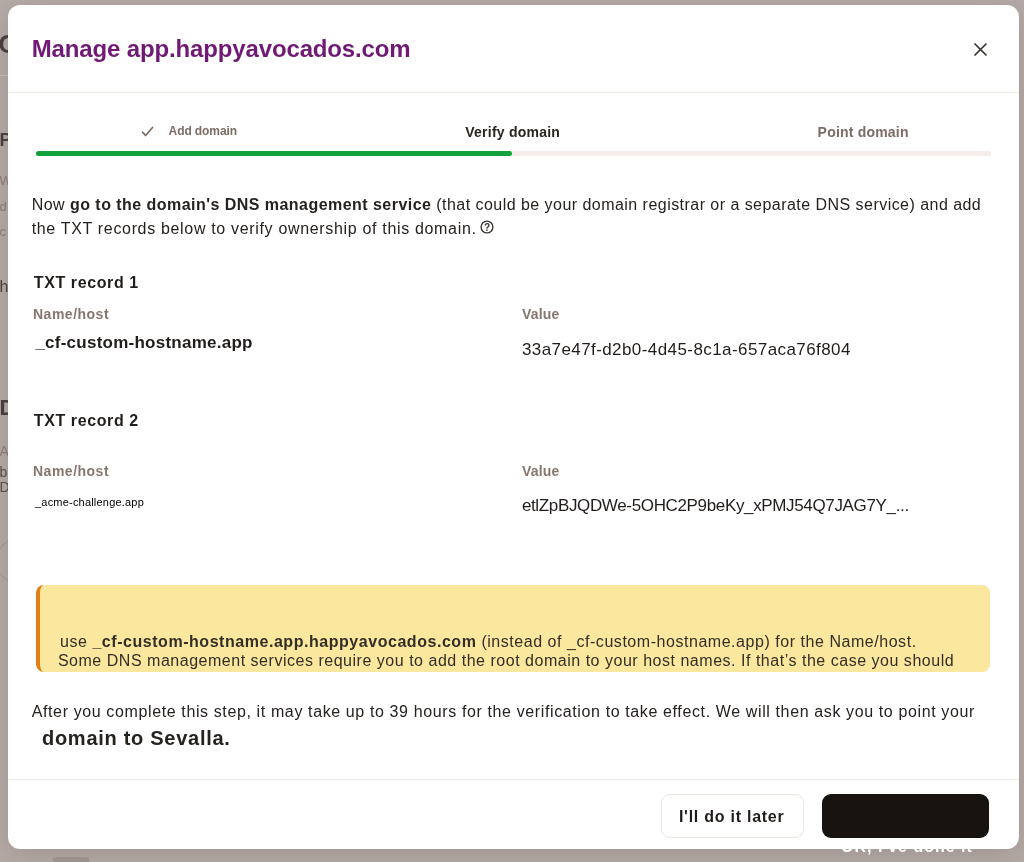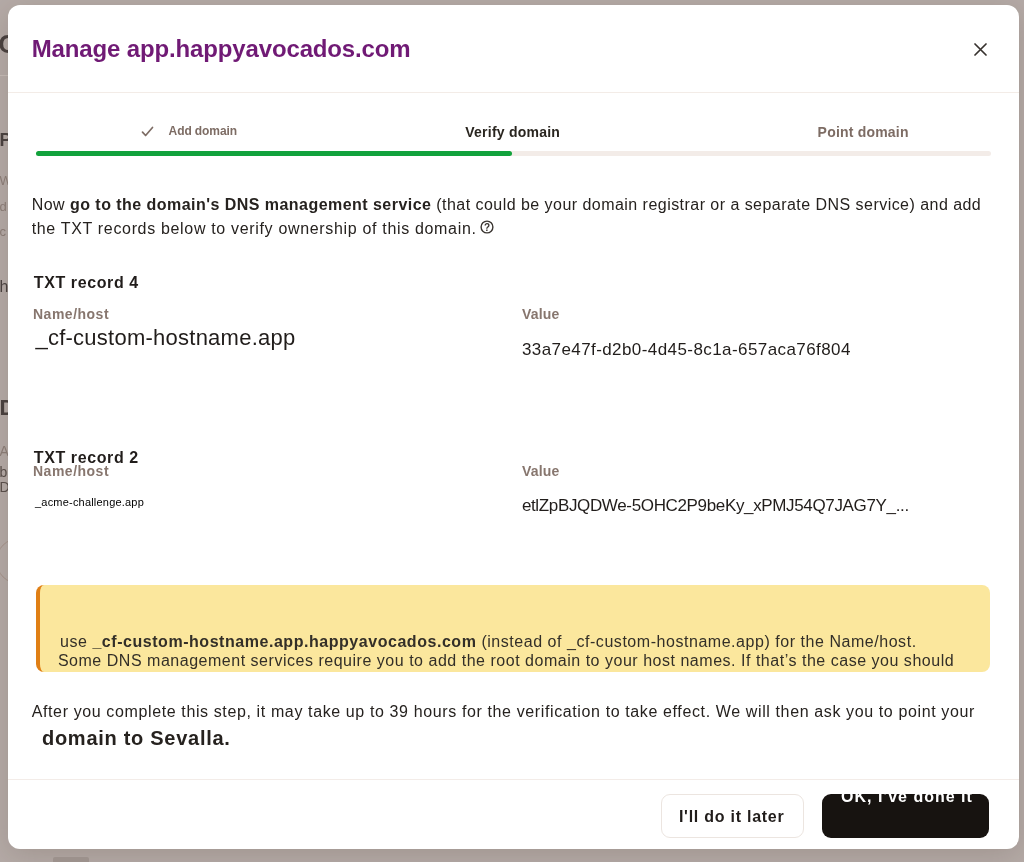--- a/index.html
+++ b/index.html
@@ -32,33 +32,33 @@
 <div class="abs" style="left:465.3px;top:125.24px;font-size:14px;font-weight:700;color:#29251f;letter-spacing:0.23px;">Verify domain</div>
 <div class="abs" style="left:785.6px;top:125.24px;font-size:14px;font-weight:700;color:#7d6c64;letter-spacing:0.2px;padding-left:32px;">Point domain</div>
 <div class="abs" style="left:35.6px;top:150.7px;width:955.2px;height:5.8px;border-radius:3px;background:#f3ece8;"></div>
 <div class="abs" style="left:35.6px;top:150.7px;width:476.7px;height:5.8px;border-radius:3px;background:#12a23c;"></div>
 <div class="abs" style="left:31.7px;top:196.55px;font-size:16px;font-weight:400;color:#26221f;letter-spacing:0.46px;">Now <b>go to the domain's DNS management service</b> (that could be your domain registrar or a separate DNS service) and add</div>
 <div class="abs" style="left:31.7px;top:220.55px;font-size:16px;font-weight:400;color:#26221f;letter-spacing:0.67px;">the TXT records below to verify ownership of this domain.</div>
 <svg class="abs" style="left:480.3px;top:220.4px;" width="14" height="14" viewBox="0 0 14 14">
 <circle cx="7" cy="7" r="5.9" stroke="#3a3531" stroke-width="1.4" fill="none"></circle>
 <text x="7" y="10.6" font-size="10" font-weight="bold" fill="#3a3531" text-anchor="middle" font-family="Liberation Sans">?</text>
   </svg>
-<div class="abs" style="left:33.8px;top:275.25px;font-size:16px;font-weight:700;color:#211d1b;letter-spacing:0.6px;">TXT record 4</div>
+<div class="abs" style="left:33.8px;top:275.25px;font-size:16px;font-weight:700;color:#211d1b;letter-spacing:0.6px;">TXT record 1</div>
 <div class="abs" style="left:33.0px;top:306.54px;font-size:14px;font-weight:700;color:#87766e;letter-spacing:0.5px;">Name/host</div>
 <div class="abs" style="left:521.9px;top:306.54px;font-size:14px;font-weight:700;color:#87766e;letter-spacing:0.2px;">Value</div>
-<div class="abs" style="left:35.4px;top:327px;font-size:22px;font-weight:400;color:#211d1b;letter-spacing:0.25px;">_cf-custom-hostname.app</div>
+<div class="abs" style="left:35.4px;top:334px;font-size:17px;font-weight:700;color:#211d1b;letter-spacing:0.25px;">_cf-custom-hostname.app</div>
 <div class="abs" style="left:521.9px;top:341.3px;font-size:17px;font-weight:400;color:#211d1b;letter-spacing:0.42px;">33a7e47f-d2b0-4d45-8c1a-657aca76f804</div>
-<div class="abs" style="left:33.8px;top:450px;font-size:16px;font-weight:700;color:#211d1b;letter-spacing:0.6px;text-align:center;">TXT record 2</div>
+<div class="abs" style="left:33.8px;top:413px;font-size:16px;font-weight:700;color:#211d1b;letter-spacing:0.6px;text-align:center;">TXT record 2</div>
 <div class="abs" style="left:33.0px;top:463.74px;font-size:14px;font-weight:700;color:#87766e;letter-spacing:0.5px;">Name/host</div>
 <div class="abs" style="left:521.9px;top:463.74px;font-size:14px;font-weight:700;color:#87766e;letter-spacing:0.2px;">Value</div>
 <div class="abs" style="left:35.0px;top:496.6px;font-size:11px;font-weight:400;color:#000000;letter-spacing:0.2px;">_acme-challenge.app</div>
 <div class="abs" style="left:521.9px;top:496.6px;font-size:17px;font-weight:400;color:#211d1b;letter-spacing:-0.35px;">etlZpBJQDWe-5OHC2P9beKy_xPMJ54Q7JAG7Y_...</div>
 <div class="abs" style="left:35.9px;top:585.1px;width:950.1px;height:87px;background:#fbe79d;border-left:4.3px solid #e07f15;border-radius:8px;"></div>
 <div class="abs" style="left:57.9px;top:608.75px;font-size:16px;font-weight:400;color:#332f28;letter-spacing:0.52px;margin-top:44px;">Some DNS management services require you to add the root domain to your host names. If that’s the case you should</div>
 <div class="abs" style="left:60px;top:634.45px;font-size:16px;font-weight:400;color:#332f28;letter-spacing:0.54px;">use <b>_cf-custom-hostname.app.happyavocados.com</b> (instead of _cf-custom-hostname.app) for the Name/host.</div>
 <div class="abs" style="left:31.7px;top:703.65px;font-size:16px;font-weight:400;color:#26221f;letter-spacing:0.62px;">After you complete this step, it may take up to 39 hours for the verification to take effect. We will then ask you to point your</div>
 <div class="abs" style="left:42px;top:728.45px;font-size:20px;font-weight:700;color:#26221f;letter-spacing:0.72px;">domain to Sevalla.</div>
 <div class="abs" style="left:7.5px;top:779.3px;width:1011px;height:1px;background:#f3ece8;"></div>
 <div class="abs" style="left:660.6px;top:793.5px;width:143px;height:44.5px;background:#fff;border:1px solid #ece5e0;border-radius:9px;box-sizing:border-box;"></div>
 <div class="abs" style="left:678.9px;top:808.65px;font-size:16px;font-weight:700;color:#211d1b;letter-spacing:0.75px;">I'll do it later</div>
 <div class="abs" style="left:822.4px;top:793.5px;width:167px;height:44.5px;background:#171310;border-radius:9px;"></div>
-<div class="abs" style="left:841.0px;top:789px;font-size:16px;font-weight:700;color:#ffffff;letter-spacing:1.0px;">OK, I've done it</div>
+<div class="abs" style="left:841.0px;top:839px;font-size:16px;font-weight:700;color:#ffffff;letter-spacing:1.0px;">OK, I've done it</div>
 <div class="abs" style="left:53px;top:857px;width:36px;height:8px;background:#9c918c;border-radius:2px;"></div>
 
 </body></html>

